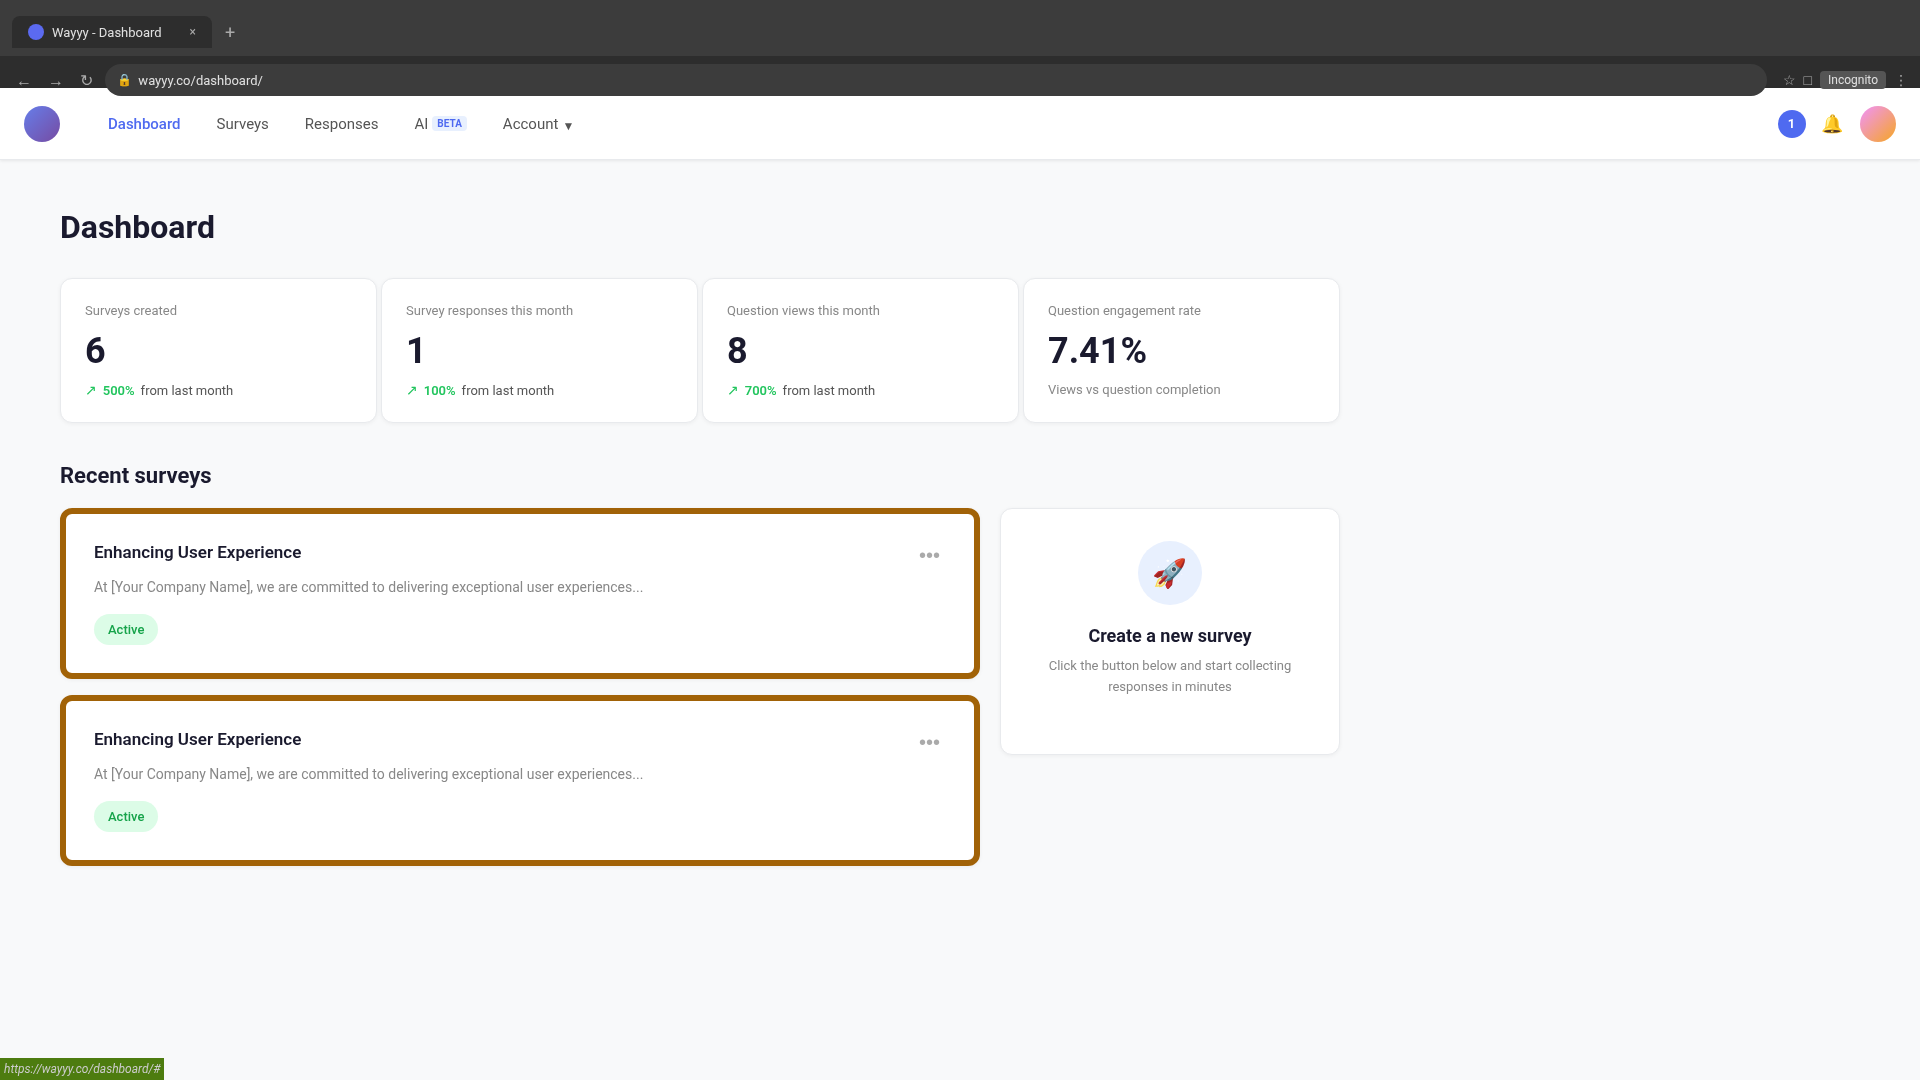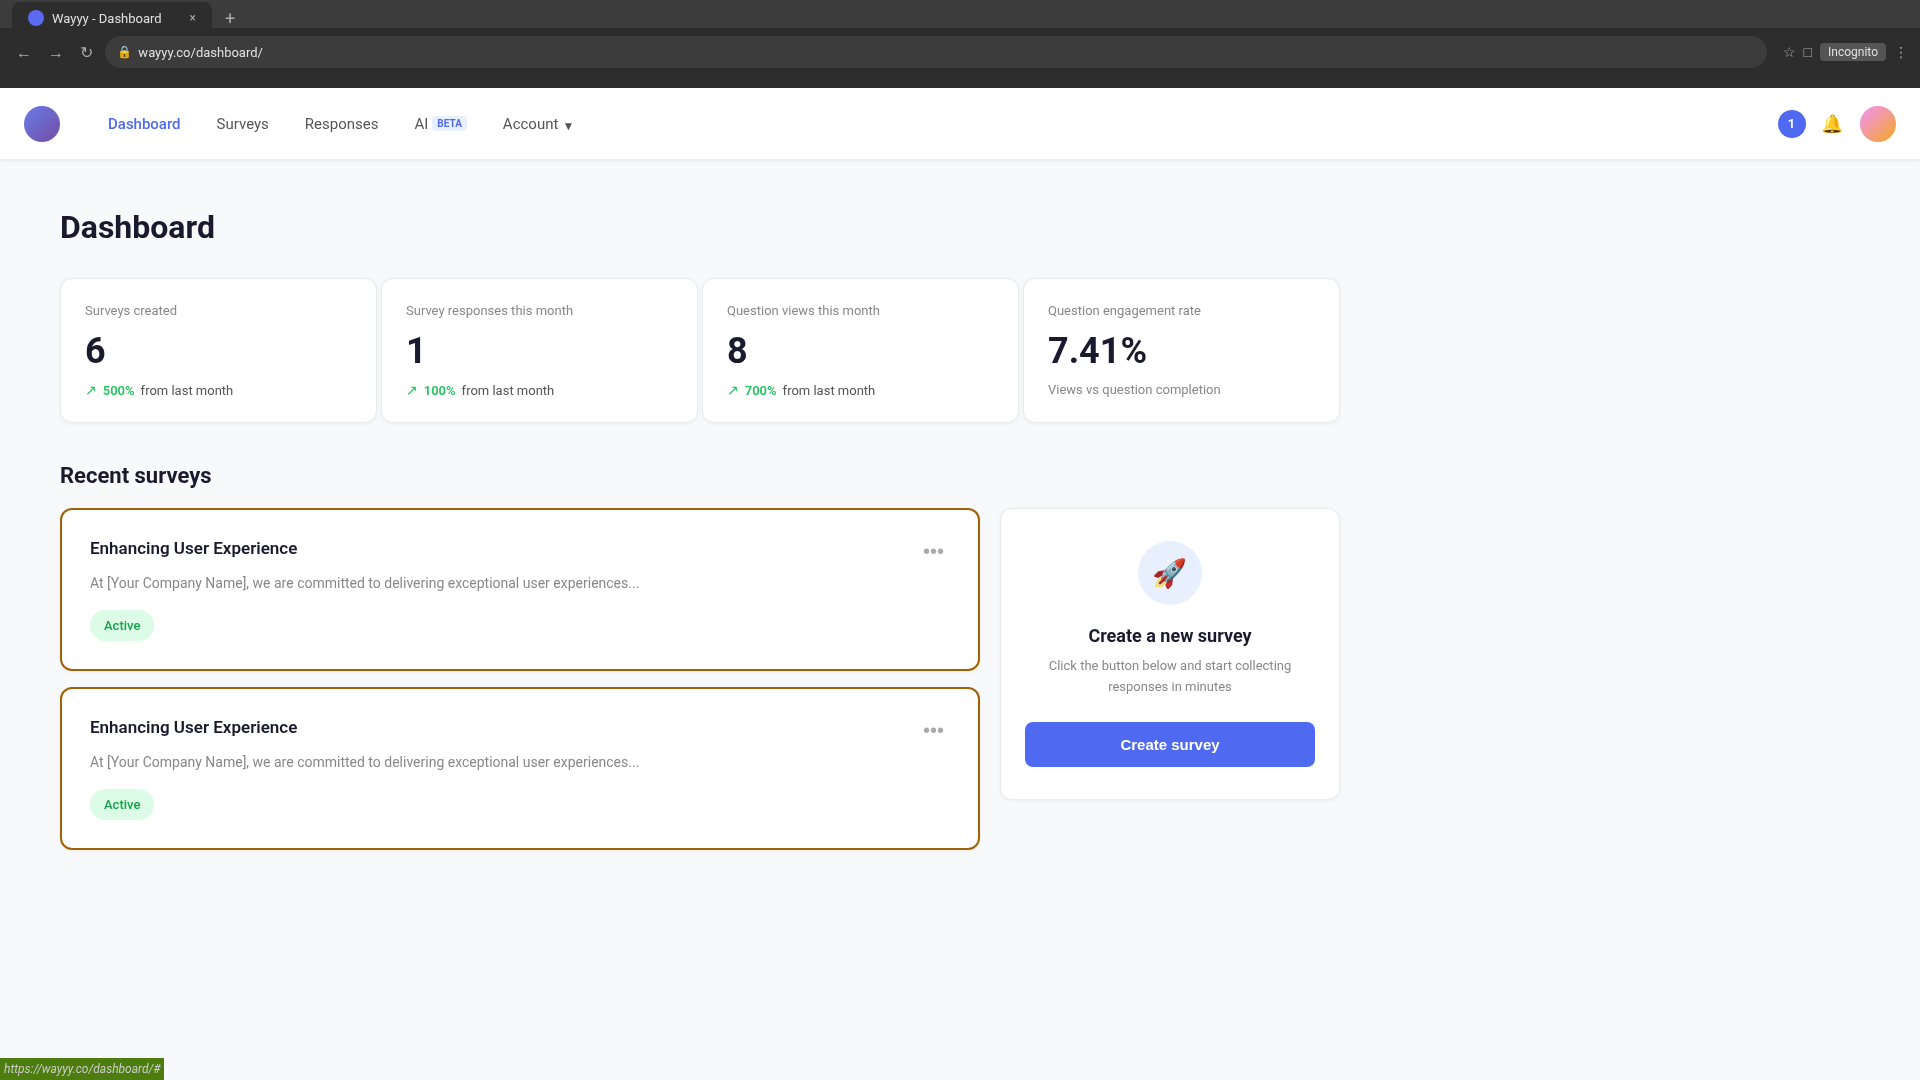--- a/index.html
+++ b/index.html
@@ -8,21 +8,21 @@
     
     .browser-chrome {
       background: #2d2d2d;
       height: 88px;
     }
     .browser-tabs {
       display: flex;
       align-items: center;
       padding: 8px 12px 0;
       background: #3c3c3c;
-      height: 28px;
+      height: 56px;
     }
     .browser-tab {
       display: flex;
       align-items: center;
       background: #2d2d2d;
       color: #e0e0e0;
       padding: 6px 16px;
       border-radius: 8px 8px 0 0;
       font-size: 13px;
       gap: 8px;
@@ -214,21 +214,21 @@
     }
     .survey-cards {
       display: flex;
       flex-direction: column;
       gap: 16px;
     }
     .survey-card {
       background: #fff;
       border-radius: 12px;
       padding: 28px;
-      border: 2px solid #a16207;
+      border: 6px solid #a16207;
       box-shadow: 0 1px 4px rgba(0,0,0,0.05);
       position: relative;
     }
     .survey-card-header {
       display: flex; align-items: flex-start; justify-content: space-between;
       margin-bottom: 8px;
     }
     .survey-name {
       font-size: 17px;
       font-weight: 600;
@@ -428,20 +428,19 @@
         <span class="active-badge">Active</span>
       </div>
     </div>
 
     <div class="create-card">
       <div class="rocket-circle">
         <span>🚀</span>
       </div>
       <div class="create-title">Create a new survey</div>
       <div class="create-desc">Click the button below and start collecting responses in minutes</div>
-      <button class="create-btn">Create survey</button>
     </div>
   </div>
 </div>
 
 <div class="status-bar">
   <span>https://wayyy.co/dashboard/#</span>
 </div>
 
 </body></html>

